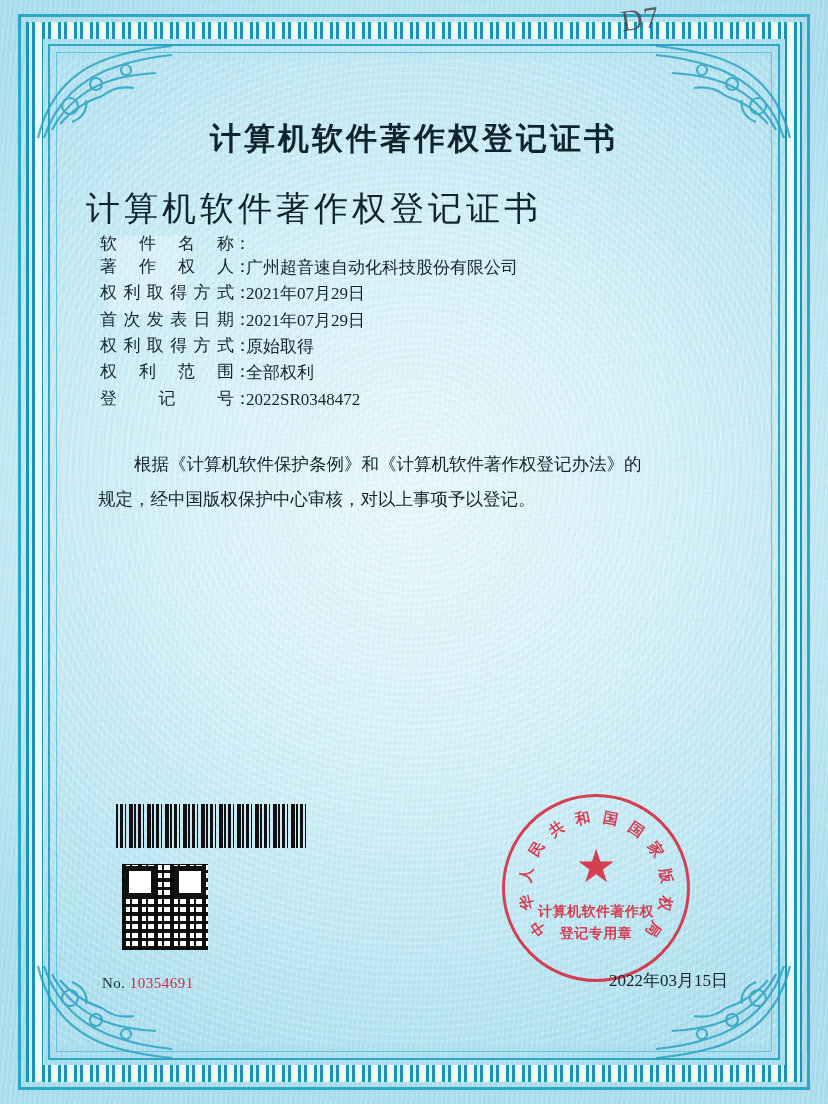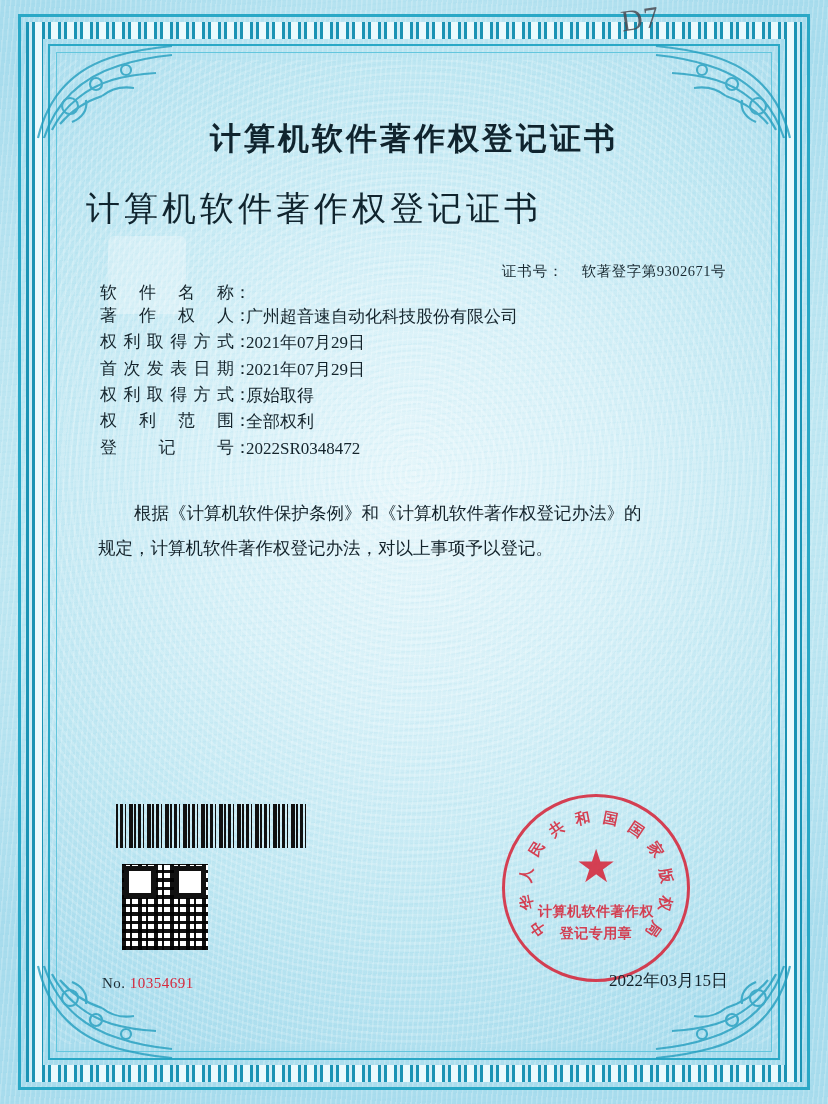--- a/index.html
+++ b/index.html
@@ -364,23 +364,20 @@
 
   <div id="pen-mark">D7</div>
 
   <div id="watermark"></div>
 
   <div id="content">
 
     <div class="title-main">计算机软件著作权登记证书</div>
     <div class="title-sub">计算机软件著作权登记证书</div>
 
-    <div class="cert-no-line">
-      <span class="lbl">证书号：</span><span class="val">软著登字第9302671号</span>
-    </div>
 
     <div class="field">
       <span class="label">软件名称</span>
       <span class="colon">：</span>
       <span class="value">
       </span>
     </div>
 
     <div class="field gap-lg">
       <span class="label">著作权人</span>
@@ -413,21 +410,21 @@
     </div>
 
     <div class="field gap-lg">
       <span class="label">登记号</span>
       <span class="colon">：</span>
       <span class="value">2022SR0348472</span>
     </div>
 
     <div class="para">
       <span class="indent"></span><span>根据《计算机软件保护条例》和《计算机软件著作权登记办法》的</span><br>
-      <span>规定，计算机软件著作权登记办法，对以上事项予以登记。</span>
+      <span>规定，经中国版权保护中心审核，对以上事项予以登记。</span>
     </div>
 
     <div id="codes">
       <div id="barcode"></div>
       <div id="qrcode"></div>
     </div>
 
     <div id="seal">
       <div class="ring-text">
           <span style="transform: rotate(-215deg) translate(72px) rotate(90deg) translate(-7px, -8px);">中</span>

